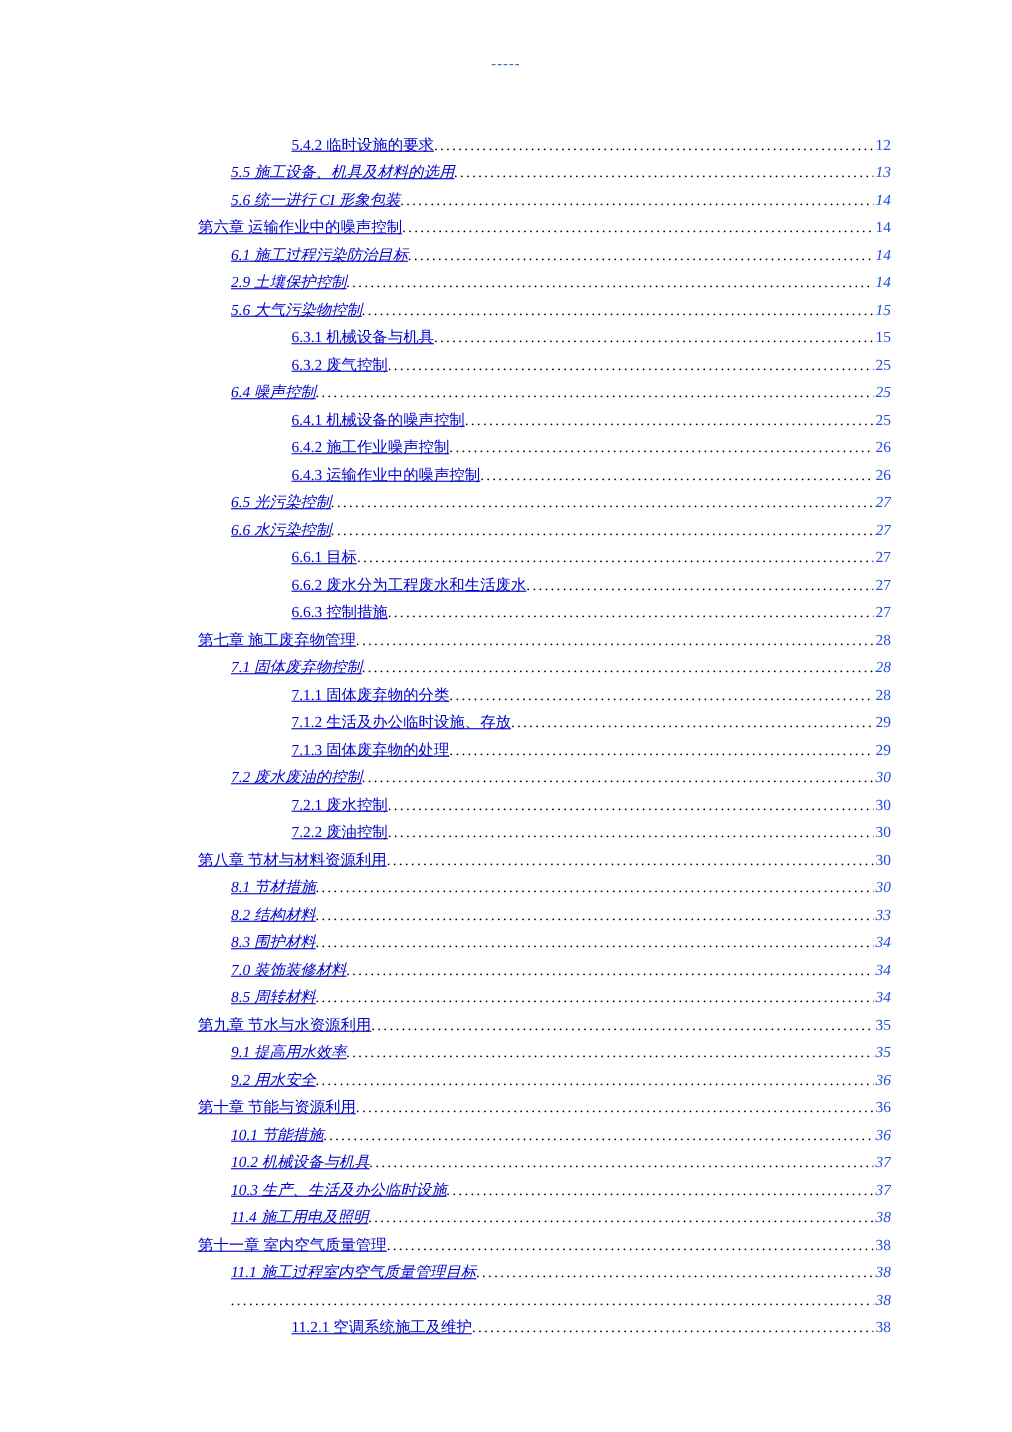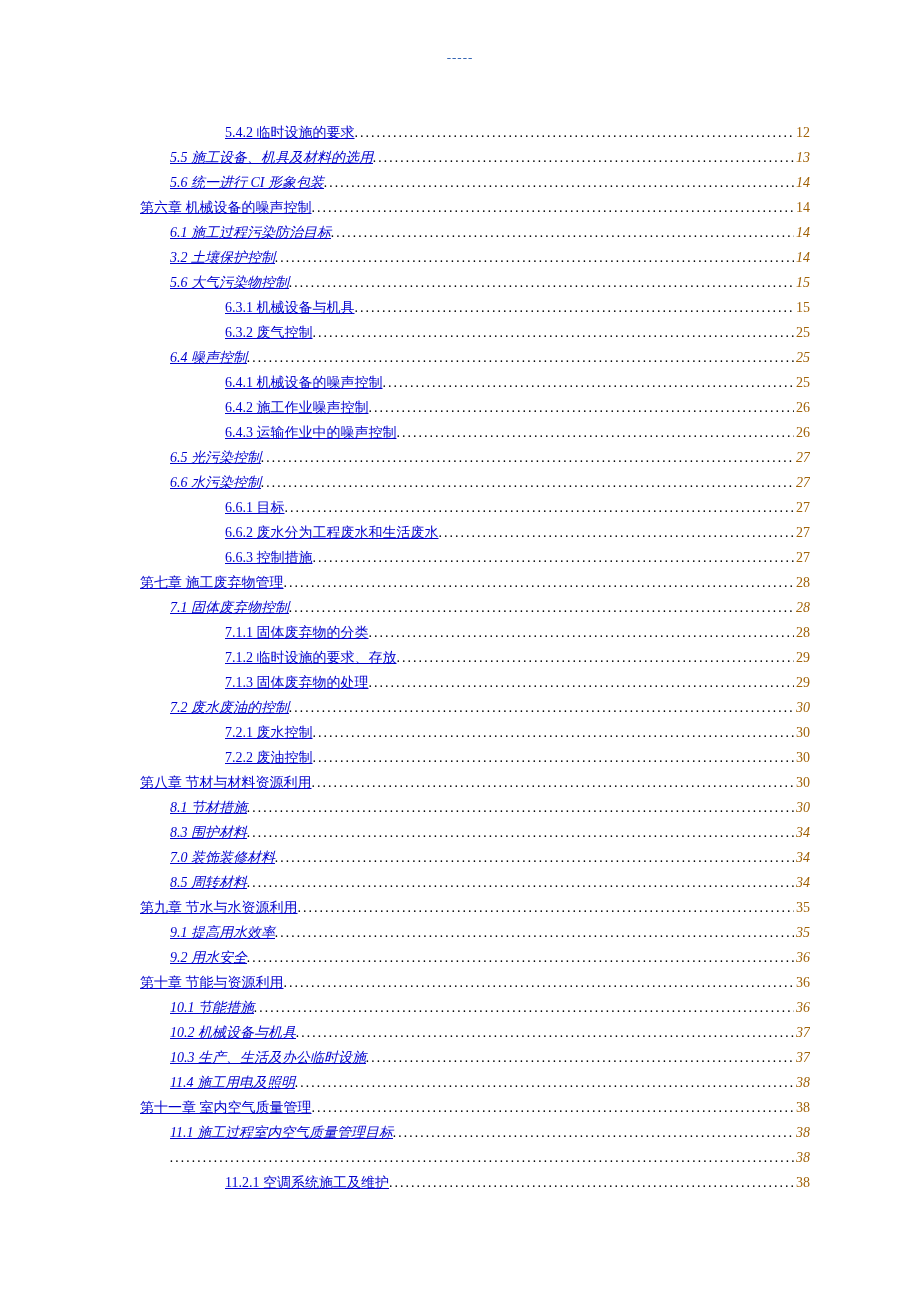--- a/index.html
+++ b/index.html
@@ -22,20 +22,21 @@
     top: 50px;
     left: 0;
     width: 920px;
     text-align: center;
     color: #2a5db0;
     font-size: 13px;
     letter-spacing: 1px;
   }
   .toc {
     margin-top: 70px;
+    margin-left: 40px;
   }
   .toc-row {
     display: flex;
     align-items: baseline;
     line-height: 25px;
     white-space: nowrap;
     overflow: hidden;
   }
   .toc-label {
     color: #0000cc;
@@ -46,21 +47,21 @@
     flex: 1 1 auto;
     overflow: hidden;
     color: #000;
     letter-spacing: 2px;
     font-family: "SimSun", serif;
   }
   .toc-dots::before {
     content: "..........................................................................................................................................................";
   }
   .toc-page {
-    color: #a16207;
+    color: #1d4ed8;
     padding-left: 2px;
     font-family: "SimSun", serif;
   }
   .lvl-0 { padding-left: 0px; }
   .lvl-1 { padding-left: 30px; font-style: italic; }
   .lvl-2 { padding-left: 85px; }
 </style>
 </head>
 <body>
 
@@ -76,31 +77,31 @@
         <a class="toc-label">5.5  施工设备、机具及材料的选用</a>
         <span class="toc-dots"></span>
         <span class="toc-page">13</span>
       </div>
       <div class="toc-row lvl-1">
         <a class="toc-label">5.6  统一进行 CI 形象包装</a>
         <span class="toc-dots"></span>
         <span class="toc-page">14</span>
       </div>
       <div class="toc-row lvl-0">
-        <a class="toc-label">第六章   机械设备的噪声控制</a>
+        <a class="toc-label">第六章   运输作业中的噪声控制</a>
         <span class="toc-dots"></span>
         <span class="toc-page">14</span>
       </div>
       <div class="toc-row lvl-1">
         <a class="toc-label">6.1  施工过程污染防治目标</a>
         <span class="toc-dots"></span>
         <span class="toc-page">14</span>
       </div>
       <div class="toc-row lvl-1">
-        <a class="toc-label">3.2  土壤保护控制</a>
+        <a class="toc-label">2.9  土壤保护控制</a>
         <span class="toc-dots"></span>
         <span class="toc-page">14</span>
       </div>
       <div class="toc-row lvl-1">
         <a class="toc-label">5.6  大气污染物控制</a>
         <span class="toc-dots"></span>
         <span class="toc-page">15</span>
       </div>
       <div class="toc-row lvl-2">
         <a class="toc-label">6.3.1  机械设备与机具</a>
@@ -166,21 +167,21 @@
         <a class="toc-label">7.1  固体废弃物控制</a>
         <span class="toc-dots"></span>
         <span class="toc-page">28</span>
       </div>
       <div class="toc-row lvl-2">
         <a class="toc-label">7.1.1  固体废弃物的分类</a>
         <span class="toc-dots"></span>
         <span class="toc-page">28</span>
       </div>
       <div class="toc-row lvl-2">
-        <a class="toc-label">7.1.2  临时设施的要求、存放</a>
+        <a class="toc-label">7.1.2  生活及办公临时设施、存放</a>
         <span class="toc-dots"></span>
         <span class="toc-page">29</span>
       </div>
       <div class="toc-row lvl-2">
         <a class="toc-label">7.1.3  固体废弃物的处理</a>
         <span class="toc-dots"></span>
         <span class="toc-page">29</span>
       </div>
       <div class="toc-row lvl-1">
         <a class="toc-label">7.2  废水废油的控制</a>
@@ -199,20 +200,25 @@
       </div>
       <div class="toc-row lvl-0">
         <a class="toc-label">第八章  节材与材料资源利用</a>
         <span class="toc-dots"></span>
         <span class="toc-page">30</span>
       </div>
       <div class="toc-row lvl-1">
         <a class="toc-label">8.1  节材措施</a>
         <span class="toc-dots"></span>
         <span class="toc-page">30</span>
+      </div>
+      <div class="toc-row lvl-1">
+        <a class="toc-label">8.2  结构材料</a>
+        <span class="toc-dots"></span>
+        <span class="toc-page">33</span>
       </div>
       <div class="toc-row lvl-1">
         <a class="toc-label">8.3  围护材料</a>
         <span class="toc-dots"></span>
         <span class="toc-page">34</span>
       </div>
       <div class="toc-row lvl-1">
         <a class="toc-label">7.0  装饰装修材料</a>
         <span class="toc-dots"></span>
         <span class="toc-page">34</span>

